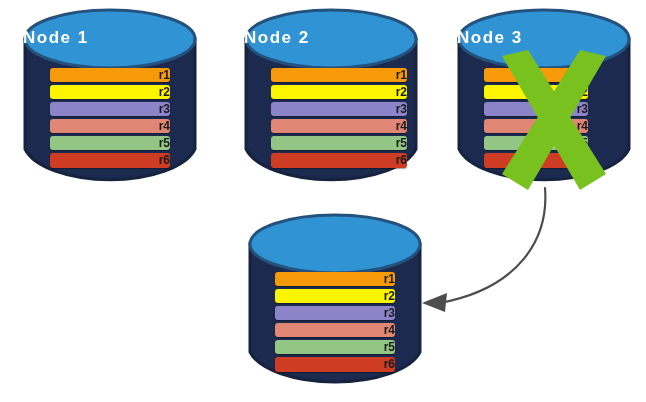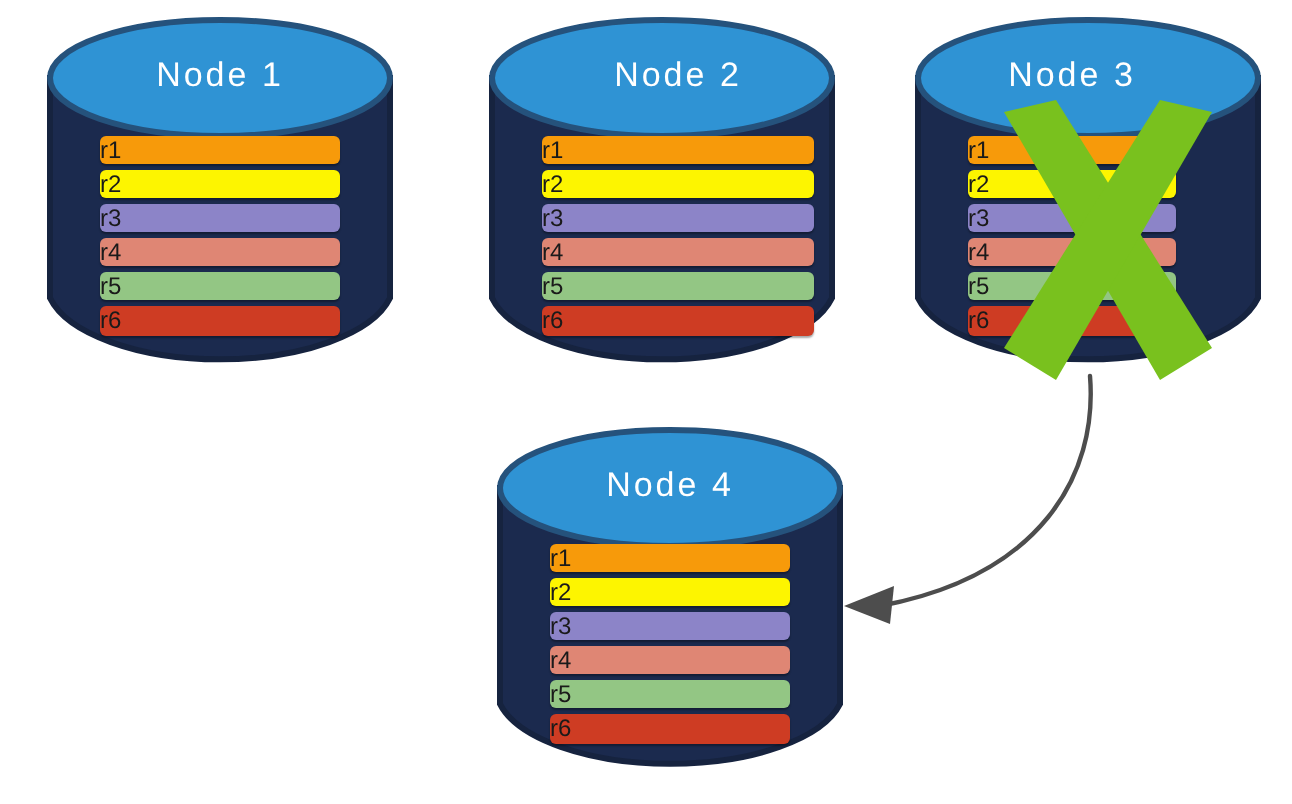--- a/index.html
+++ b/index.html
@@ -26,44 +26,43 @@
   .cyl-svg {
     position: absolute;
     left: 0;
     top: 0;
     overflow: visible;
   }
   .node-title {
     position: absolute;
     left: 0;
     width: 100%;
-    text-align: center;
     color: #ffffff;
-    font-weight: normal;
+    font-weight: bold;
     font-size: 17px;
     letter-spacing: 1.5px;
     font-family: "Liberation Sans", sans-serif;
     white-space: nowrap;
     pointer-events: none;
   }
   .rows {
     position: absolute;
     left: 0;
     width: 100%;
     box-sizing: border-box;
     display: flex;
     flex-direction: column;
   }
   .row {
     position: relative;
     border-radius: 3px;
     color: #1a1a1a;
-    font-weight: normal;
+    font-weight: bold;
     font-size: 12px;
-    text-align: left;
+    text-align: right;
     line-height: 14px;
     box-sizing: border-box;
     box-shadow: 0 1px 1px rgba(0,0,0,0.35);
   }
 
   
   .x-mark {
     position: absolute;
     pointer-events: none;
   }
@@ -139,21 +138,20 @@
       </g>
     </svg>
   </div>
 
   <div class="node" style="left:248px; top:211px; width:174px; height:180px;">
     <svg class="cyl-svg" width="174" height="180" viewBox="0 0 174 180">
       <path d="M2,33 L2,141 A87,38 0 0 0 172,141 L172,33 Z" fill="#1b2a4e"></path>
       <path d="M2,33 L2,141 A87,38 0 0 0 172,141 L172,33 Z" fill="none" stroke="#16233f" stroke-width="3"></path>
       <ellipse cx="87" cy="33" rx="85" ry="29" fill="#2f93d4" stroke="#25527c" stroke-width="3"></ellipse>
     </svg>
-    <div class="node-title" style="top:22px;">Node 4</div>
     <div class="rows" style="top:61px; padding:0 27px; gap:3px;">
         <div class="row" style="background: rgb(247, 154, 10); height: 14px;">r1</div>
         <div class="row" style="background: rgb(253, 245, 0); height: 14px;">r2</div>
         <div class="row" style="background: rgb(140, 132, 200); height: 14px;">r3</div>
         <div class="row" style="background: rgb(223, 134, 116); height: 14px;">r4</div>
         <div class="row" style="background: rgb(147, 198, 132); height: 14px;">r5</div>
         <div class="row" style="background: rgb(206, 60, 35); height: 15px;">r6</div>
       </div>
   </div>
 

